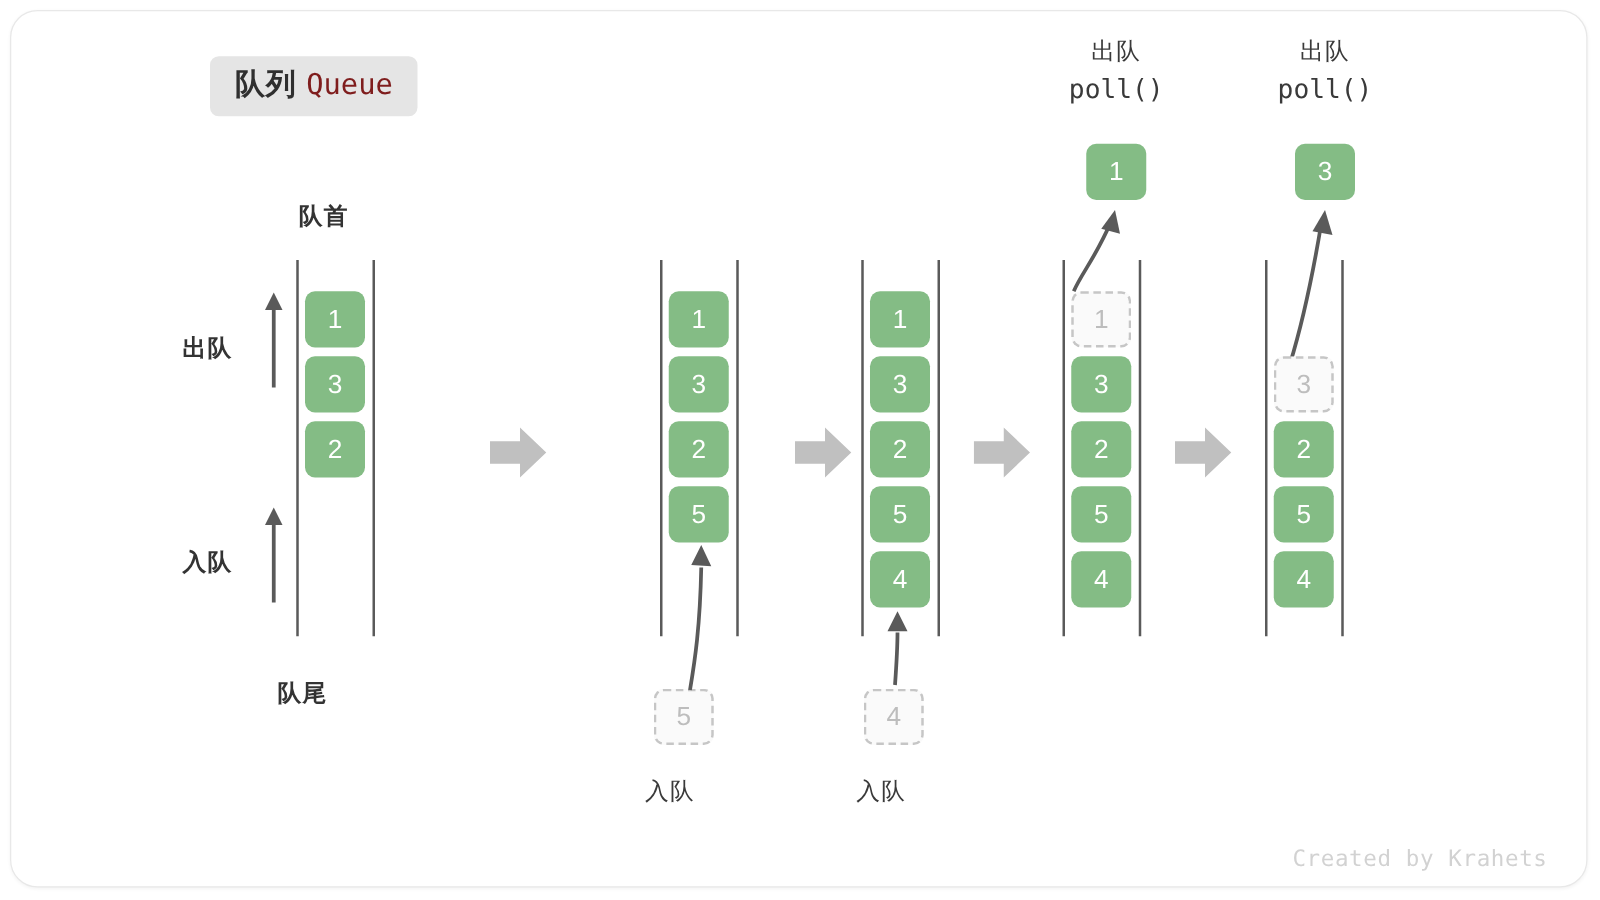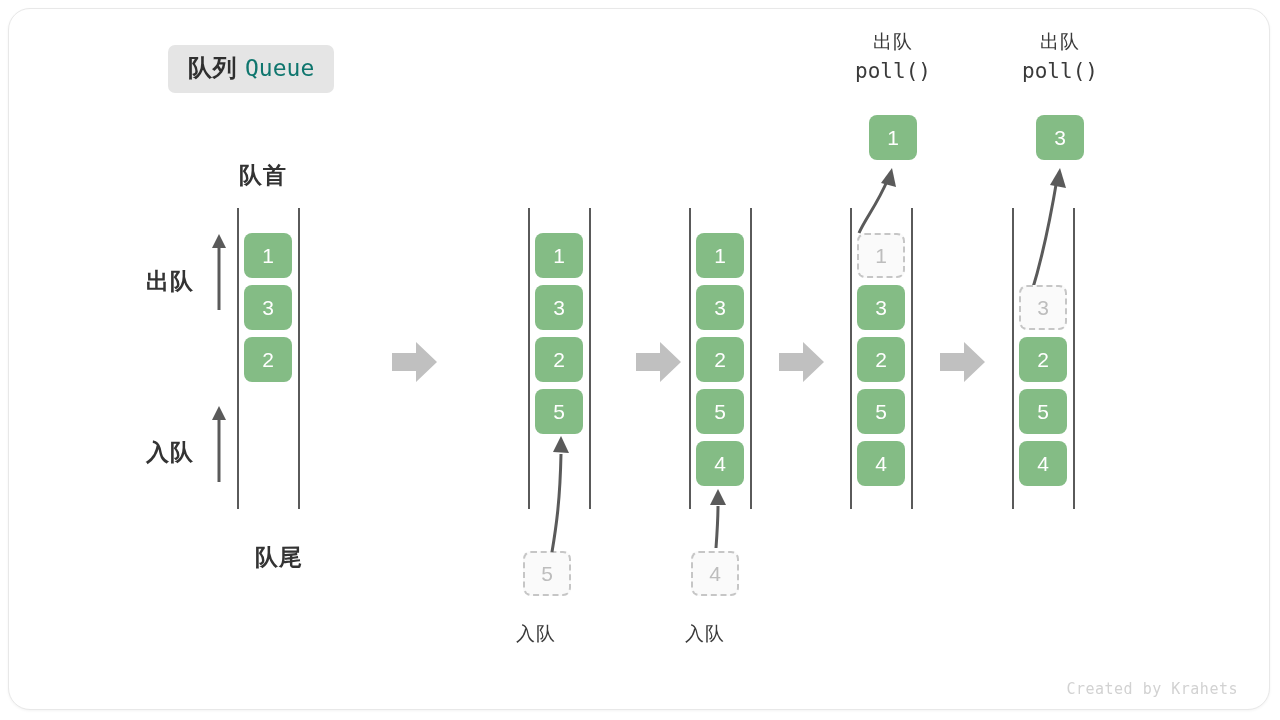--- a/index.html
+++ b/index.html
@@ -35,29 +35,29 @@
     line-height: 1;
   }
   .title-cn {
     font-size: 24px;
     font-weight: bold;
     color: #2f2f2f;
     letter-spacing: 0.5px;
   }
   .title-en {
     font-size: 23px;
-    color: #0f766e;
+    color: #7f1d1d;
     font-family: "DejaVu Sans Mono", "Liberation Mono", monospace;
     margin-left: 8px;
   }
 
   
   .lbl {
     position: absolute;
-    font-size: 23px;
+    font-size: 19px;
     font-weight: bold;
     color: #333333;
     white-space: nowrap;
     letter-spacing: 1px;
   }
 
   .op-label {
     position: absolute;
     text-align: center;
     white-space: nowrap;
@@ -109,38 +109,38 @@
   
   .dir-arrow { position: absolute; }
 
   
   .curve { position: absolute; overflow: visible; }
 
   
   .watermark {
     position: absolute;
     right: 42px; bottom: 22px;
-    font-size: 15px;
+    font-size: 18px;
     color: #d2d2d2;
     font-family: "DejaVu Sans Mono", "Liberation Mono", monospace;
     letter-spacing: 0.5px;
   }
 </style>
 </head>
 <body>
 
 <div id="stage">
   <div class="frame"></div>
 
   <div class="title-badge">
     <span class="title-cn">队列</span><span class="title-en">Queue</span>
   </div>
 
   <div class="lbl" style="left:239px; top:160px;">队首</div>
-  <div class="lbl" style="left:255px; top:542px;font-family:Liberation Mono, monospace;">队尾</div>
+  <div class="lbl" style="left:222px; top:542px;font-family:Liberation Mono, monospace;">队尾</div>
   <div class="lbl" style="left:146px; top:266px;">出队</div>
   <div class="lbl" style="left:146px; top:437px;">入队</div>
 
   <svg class="dir-arrow" style="left:207px; top:232px;" width="24" height="80" viewBox="0 0 24 80">
     <line x1="12" y1="78" x2="12" y2="12" stroke="#5a5a5a" stroke-width="3"></line>
     <polygon points="12,2 5,16 19,16" fill="#5a5a5a"></polygon>
   </svg>
   <svg class="dir-arrow" style="left:207px; top:404px;" width="24" height="80" viewBox="0 0 24 80">
     <line x1="12" y1="78" x2="12" y2="12" stroke="#5a5a5a" stroke-width="3"></line>
     <polygon points="12,2 5,16 19,16" fill="#5a5a5a"></polygon>

